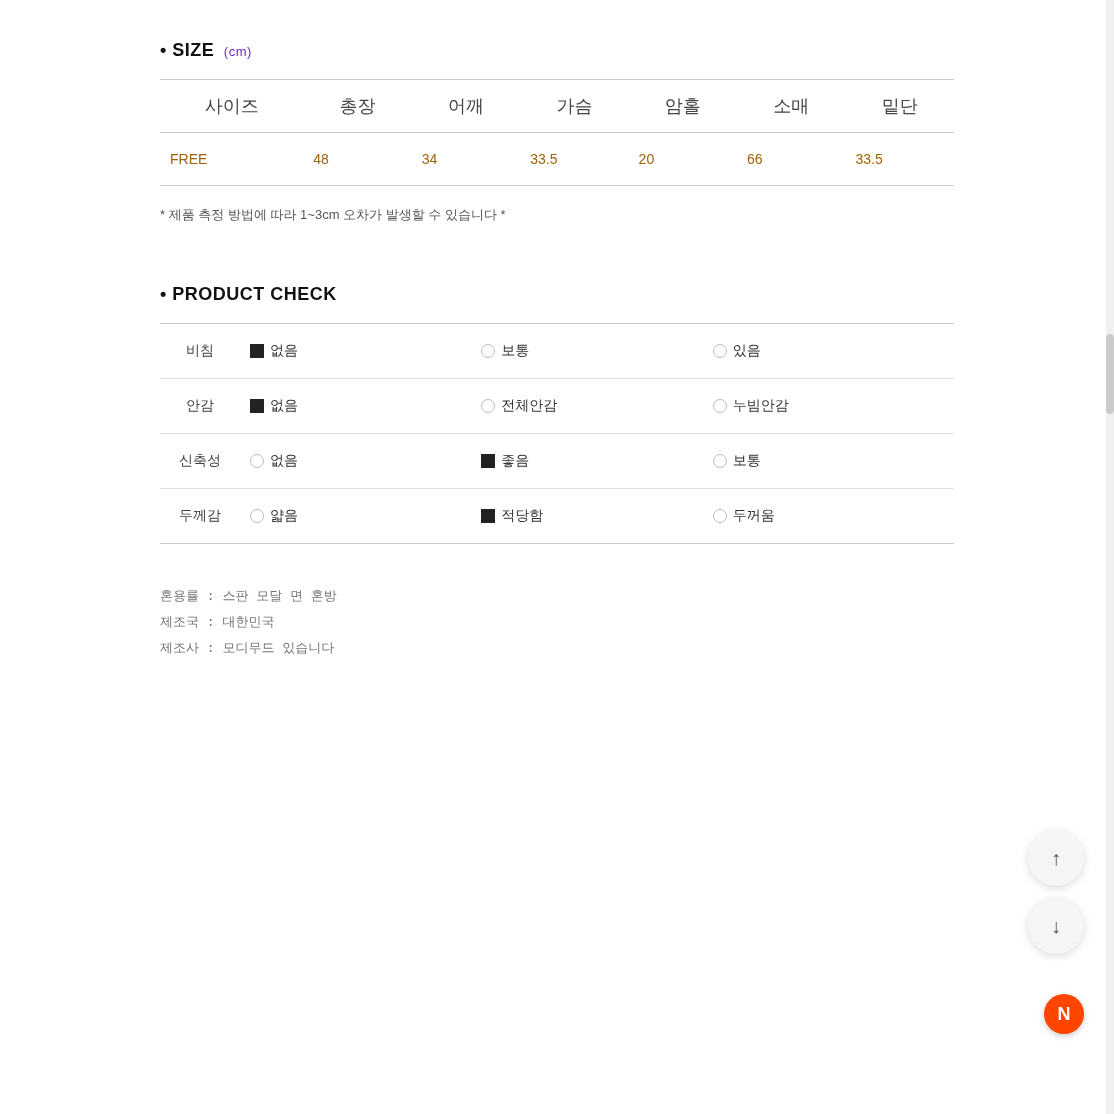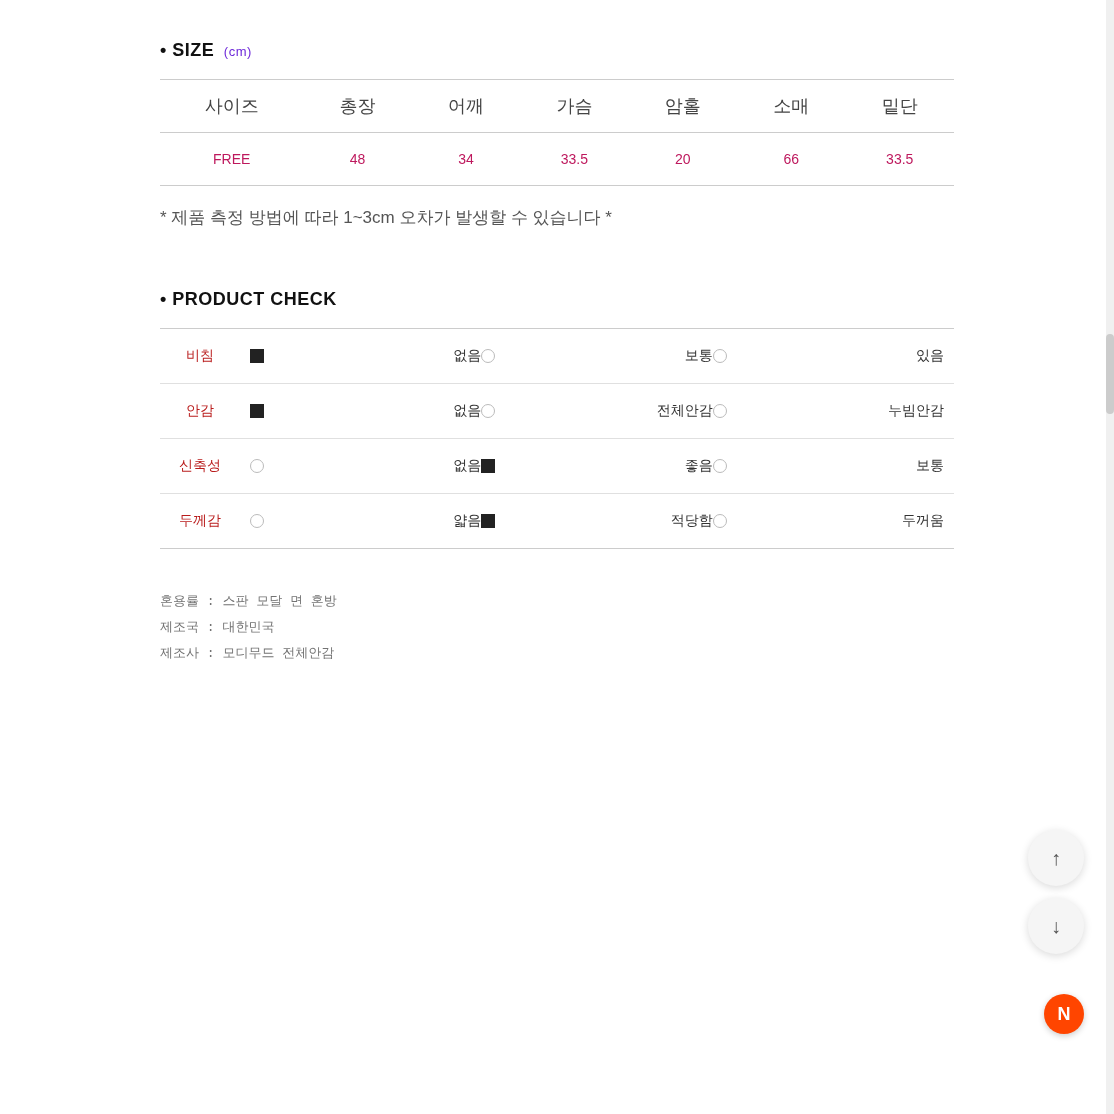--- a/index.html
+++ b/index.html
@@ -36,25 +36,24 @@
       padding: 14px 10px;
       font-weight: 500;
       font-size: 18px;
       color: #444;
       text-align: center;
     }
     .size-table td {
       border-bottom: 1.5px solid #ccc;
       padding: 18px 10px;
       font-size: 14px;
-      color: #be185d;
-      text-align: center;
+      color: #a16207;
     }
     .size-note {
-      font-size: 17px;
+      font-size: 13px;
       color: #555;
       margin-top: 18px;
       margin-bottom: 60px;
     }
 
     
     .product-check-section {
       margin-top: 10px;
     }
     .check-table {
@@ -70,38 +69,38 @@
     }
     .check-table tr:last-child {
       border-bottom: none;
     }
     .check-table td {
       padding: 18px 10px;
       font-size: 14px;
       vertical-align: middle;
     }
     .check-label {
-      color: #b91c1c;
+      color: #404040;
       font-size: 14px;
       font-weight: 400;
       width: 80px;
       text-align: center;
     }
     .check-options {
       display: flex;
       align-items: center;
       gap: 0;
       flex: 1;
     }
     .check-option {
       display: flex;
       align-items: center;
-      gap: 18px;
+      gap: 6px;
       flex: 1;
-      justify-content: space-between;
+      justify-content: flex-start;
       font-size: 14px;
       color: #333;
     }
     .check-icon-filled {
       display: inline-block;
       width: 14px;
       height: 14px;
       background: #222;
       flex-shrink: 0;
     }
@@ -305,21 +304,21 @@
               </div>
             </td>
           </tr>
         </tbody>
     </table>
   </div>
 
   <div class="material-info" id="material-info-block">
   <div>혼용률 : 스판 모달 면 혼방</div>
       <div>제조국 : 대한민국</div>
-      <div>제조사 : 모디무드 전체안감</div>
+      <div>제조사 : 모디무드 있습니다</div>
     </div>
 
 </div>
 
 <div class="float-buttons">
   <button class="float-btn">↑</button>
   <button class="float-btn">↓</button>
 </div>
 
 <div class="n-badge">

